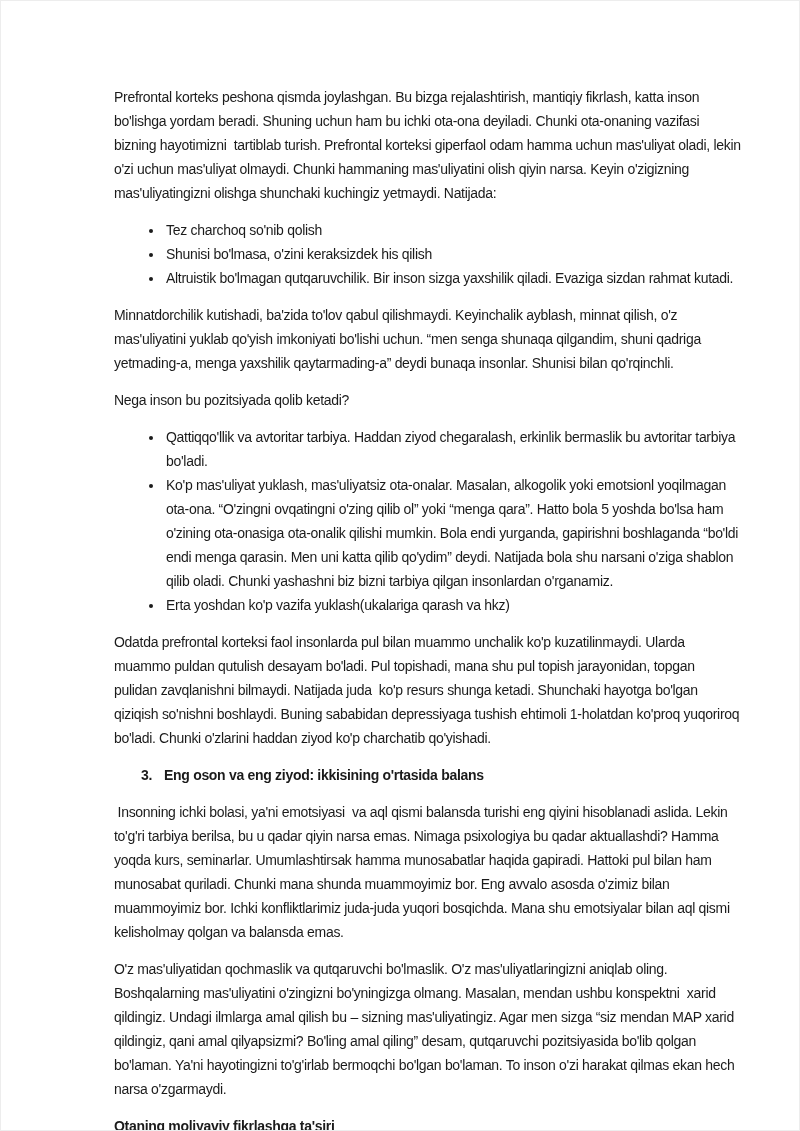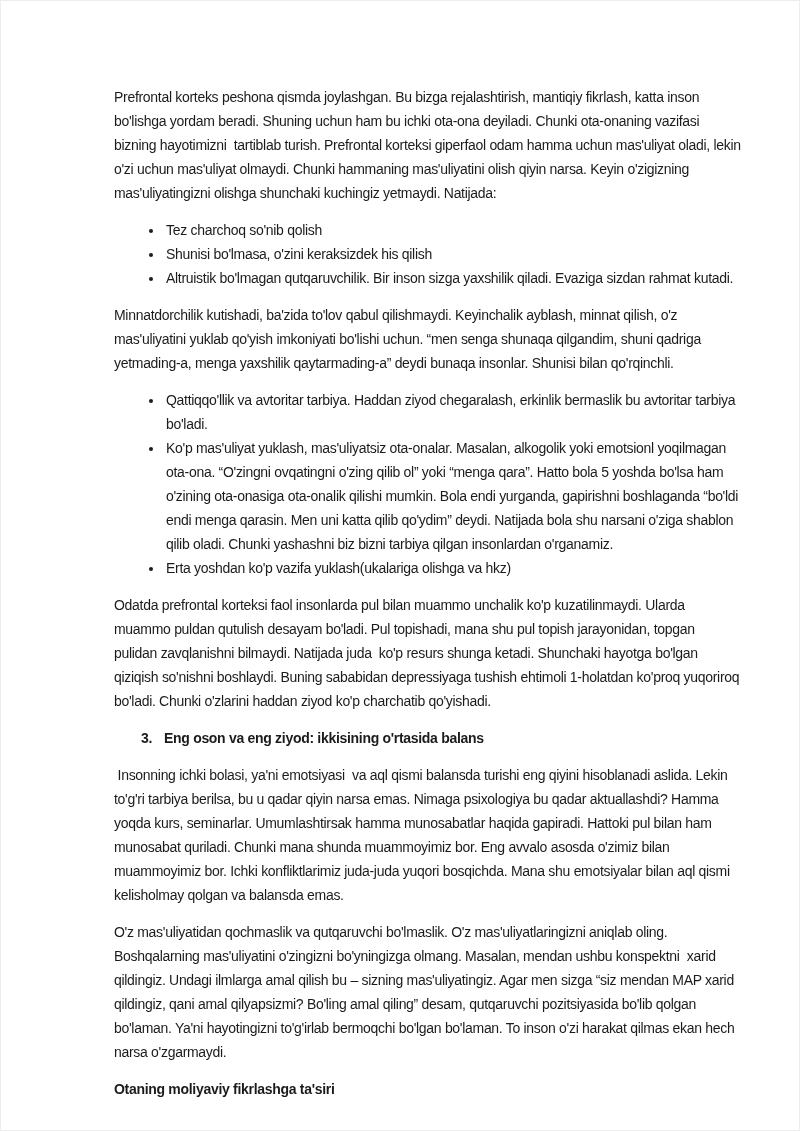--- a/index.html
+++ b/index.html
@@ -57,25 +57,26 @@
   <p class="para">Prefrontal korteks peshona qismda joylashgan. Bu bizga rejalashtirish, mantiqiy fikrlash, katta inson bo'lishga yordam beradi. Shuning uchun ham bu ichki ota-ona deyiladi. Chunki ota-onaning vazifasi bizning hayotimizni  tartiblab turish. Prefrontal korteksi giperfaol odam hamma uchun mas'uliyat oladi, lekin o'zi uchun mas'uliyat olmaydi. Chunki hammaning mas'uliyatini olish qiyin narsa. Keyin o'zigizning mas'uliyatingizni olishga shunchaki kuchingiz yetmaydi. Natijada:</p>
 
   <ul class="bullets">
     <li>Tez charchoq so'nib qolish</li>
     <li>Shunisi bo'lmasa, o'zini keraksizdek his qilish</li>
     <li>Altruistik bo'lmagan qutqaruvchilik. Bir inson sizga yaxshilik qiladi. Evaziga sizdan rahmat kutadi.</li>
   </ul>
 
   <p class="para">Minnatdorchilik kutishadi, ba'zida to'lov qabul qilishmaydi. Keyinchalik ayblash, minnat qilish, o'z mas'uliyatini yuklab qo'yish imkoniyati bo'lishi uchun. “men senga shunaqa qilgandim, shuni qadriga yetmading-a, menga yaxshilik qaytarmading-a” deydi bunaqa insonlar. Shunisi bilan qo'rqinchli.</p>
 
+  <p class="para">Nega inson bu pozitsiyada qolib ketadi?</p>
 
   <ul class="bullets">
     <li>Qattiqqo'llik va avtoritar tarbiya. Haddan ziyod chegaralash, erkinlik bermaslik bu avtoritar tarbiya bo'ladi.</li>
     <li>Ko'p mas'uliyat yuklash, mas'uliyatsiz ota-onalar. Masalan, alkogolik yoki emotsionl yoqilmagan ota-ona. “O'zingni ovqatingni o'zing qilib ol” yoki “menga qara”. Hatto bola 5 yoshda bo'lsa ham o'zining ota-onasiga ota-onalik qilishi mumkin. Bola endi yurganda, gapirishni boshlaganda “bo'ldi endi menga qarasin. Men uni katta qilib qo'ydim” deydi. Natijada bola shu narsani o'ziga shablon qilib oladi. Chunki yashashni biz bizni tarbiya qilgan insonlardan o'rganamiz.</li>
-    <li>Erta yoshdan ko'p vazifa yuklash(ukalariga olishga va hkz)</li>
+    <li>Erta yoshdan ko'p vazifa yuklash(ukalariga qarash va hkz)</li>
   </ul>
 
   <p class="para">Odatda prefrontal korteksi faol insonlarda pul bilan muammo unchalik ko'p kuzatilinmaydi. Ularda muammo puldan qutulish desayam bo'ladi. Pul topishadi, mana shu pul topish jarayonidan, topgan pulidan zavqlanishni bilmaydi. Natijada juda  ko'p resurs shunga ketadi. Shunchaki hayotga bo'lgan qiziqish so'nishni boshlaydi. Buning sababidan depressiyaga tushish ehtimoli 1-holatdan ko'proq yuqoriroq bo'ladi. Chunki o'zlarini haddan ziyod ko'p charchatib qo'yishadi.</p>
 
   <div class="num-heading">
     <span class="num">3.</span>
     <span class="num-text">Eng oson va eng ziyod: ikkisining o'rtasida balans</span>
   </div>
 
   <p class="para"> Insonning ichki bolasi, ya'ni emotsiyasi  va aql qismi balansda turishi eng qiyini hisoblanadi aslida. Lekin to'g'ri tarbiya berilsa, bu u qadar qiyin narsa emas. Nimaga psixologiya bu qadar aktuallashdi? Hamma yoqda kurs, seminarlar. Umumlashtirsak hamma munosabatlar haqida gapiradi. Hattoki pul bilan ham munosabat quriladi. Chunki mana shunda muammoyimiz bor. Eng avvalo asosda o'zimiz bilan muammoyimiz bor. Ichki konfliktlarimiz juda-juda yuqori bosqichda. Mana shu emotsiyalar bilan aql qismi kelisholmay qolgan va balansda emas.</p>

